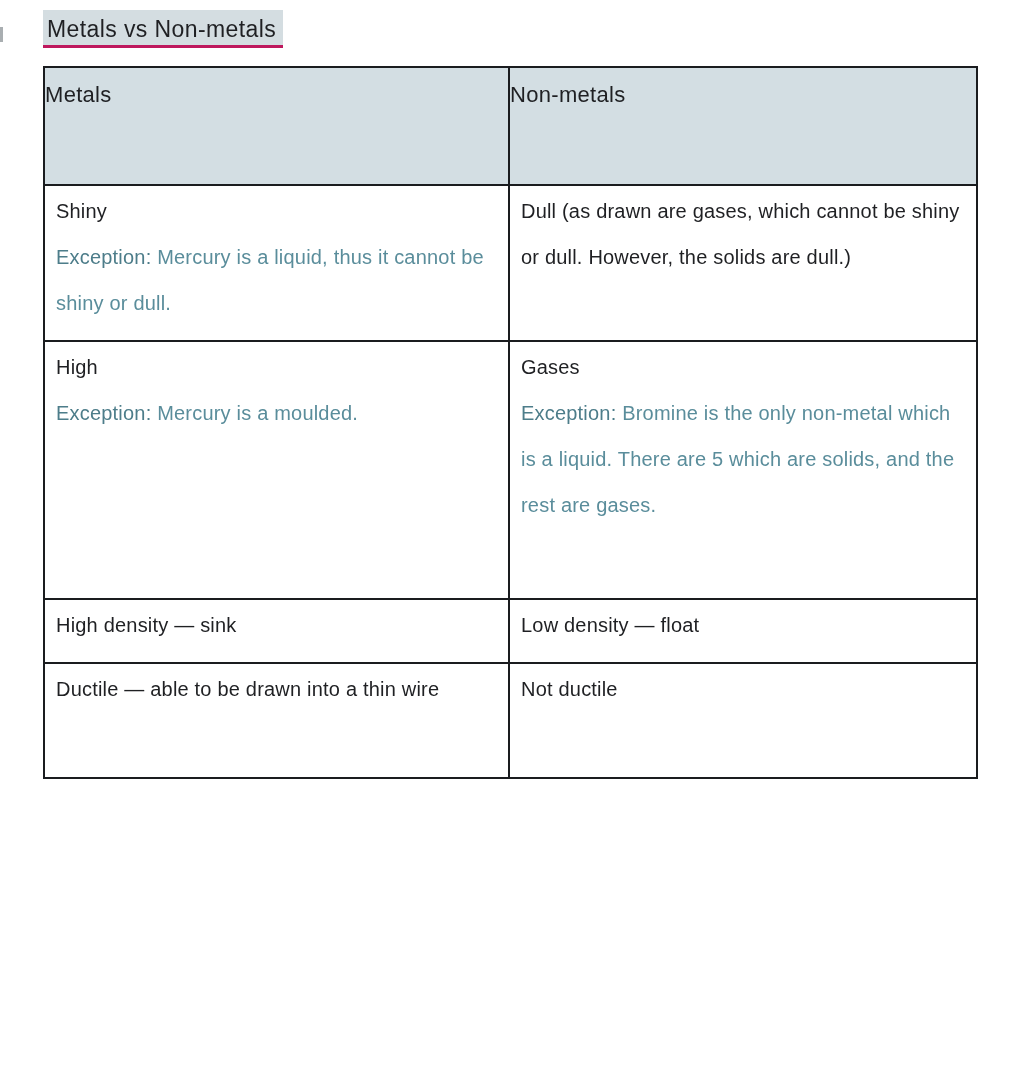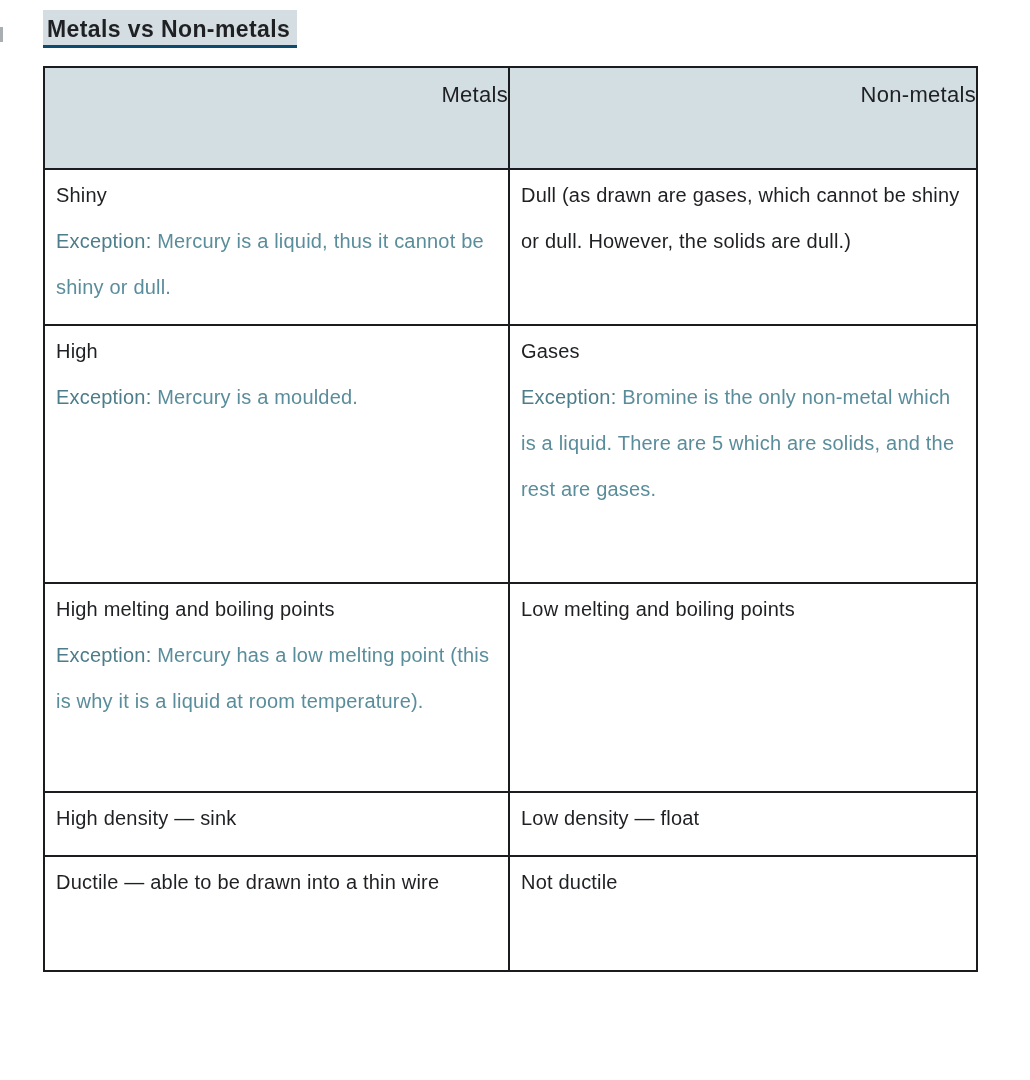--- a/index.html
+++ b/index.html
@@ -21,43 +21,43 @@
   }
   .edge-mark {
     position: absolute; left: 0; top: 27px;
     width: 3px; height: 15px;
     background: #a9aeb1;
   }
   .title-wrap { padding: 10px 0 0 43px; }
   .doc-title {
     display: inline-block;
     font-size: 23px;
-    font-weight: bold;
+    font-weight: normal;
     letter-spacing: 0.4px;
     background: var(--title-highlight, #d4dde1);
     padding: 6px 7px 2px 4px;
-    border-bottom: 3px solid #0c4a6e;
+    border-bottom: 3px solid #be185d;
   }
   table.cmp-table {
     border-collapse: collapse;
     table-layout: fixed;
     margin: 18px 0 0 43px;
     width: 933px;
   }
   .cmp-table th, .cmp-table td {
     border: 2px solid var(--border, #1a1c1f);
     vertical-align: top;
   }
   .cmp-table th {
-    height: 102px;
+    height: 118px;
     background: var(--header-bg, #d3dee3);
     font-weight: normal;
     font-size: 22px;
     letter-spacing: 0.3px;
-    text-align: right;
+    text-align: left;
     padding: 14px 0 0 0;
   }
   .cmp-table td {
     font-size: 20px;
     line-height: 46px;
     letter-spacing: 0.2px;
     padding: 2px 12px 4px 11px;
   }
   .col-metals    { width: 465px; }
   .col-nonmetals { width: 468px; }
@@ -112,32 +112,20 @@
         </div>
       </td>
       <td>
         <div class="main">Gases</div>
         <div class="exception">
           <span class="exc-label">Exception:</span>
           <span class="exc-body">Bromine is the only non-metal which is a liquid. There are 5 which are solids, and the rest are gases.</span>
         </div>
       </td>
     </tr>
-    <tr class="r3">
-      <td>
-        <div class="main">High melting and boiling points</div>
-        <div class="exception">
-          <span class="exc-label">Exception:</span>
-          <span class="exc-body">Mercury has a low melting point (this is why it is a liquid at room temperature).</span>
-        </div>
-      </td>
-      <td>
-        <div class="main">Low melting and boiling points</div>
-      </td>
-    </tr>
     <tr class="r4">
       <td>
         <div class="main">High density — sink</div>
       </td>
       <td>
         <div class="main">Low density — float</div>
       </td>
     </tr>
     <tr class="r6">
       <td>

